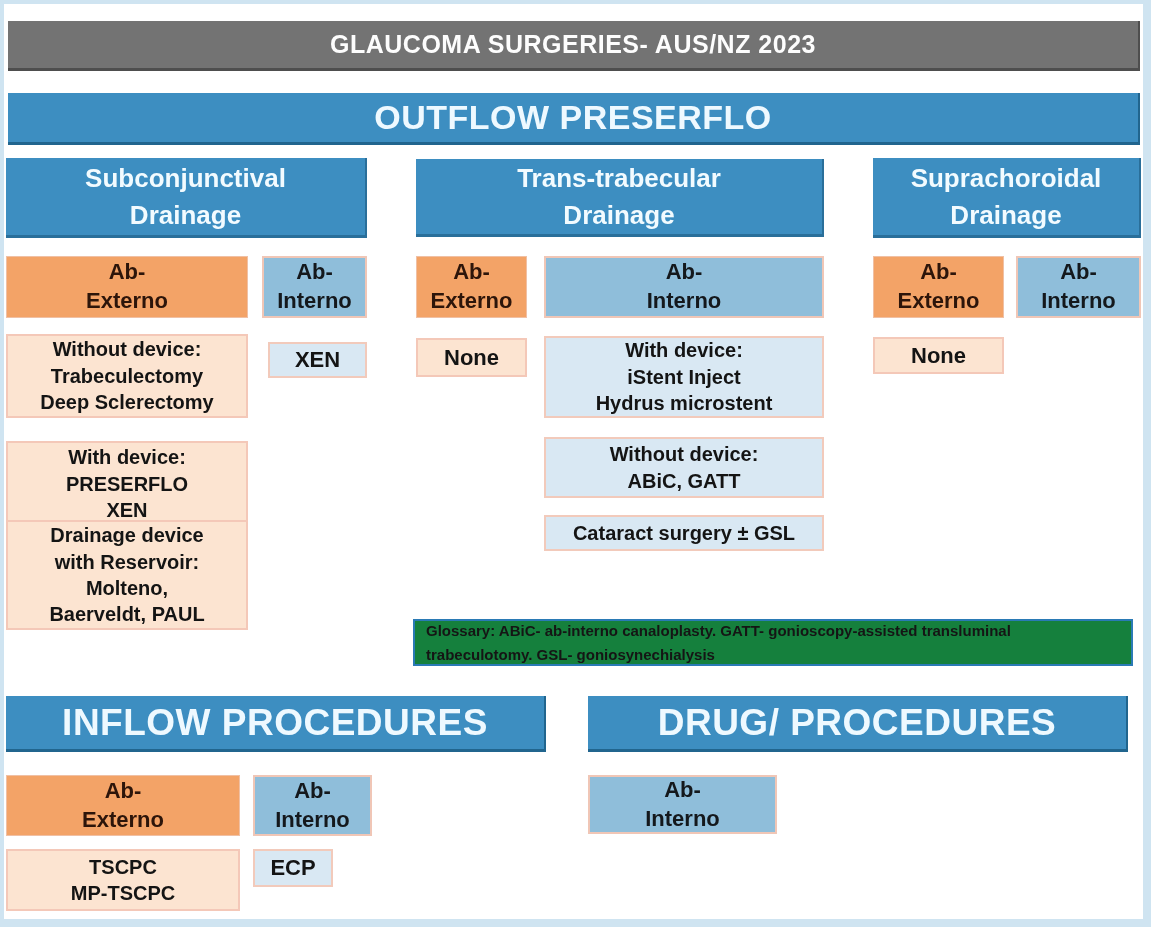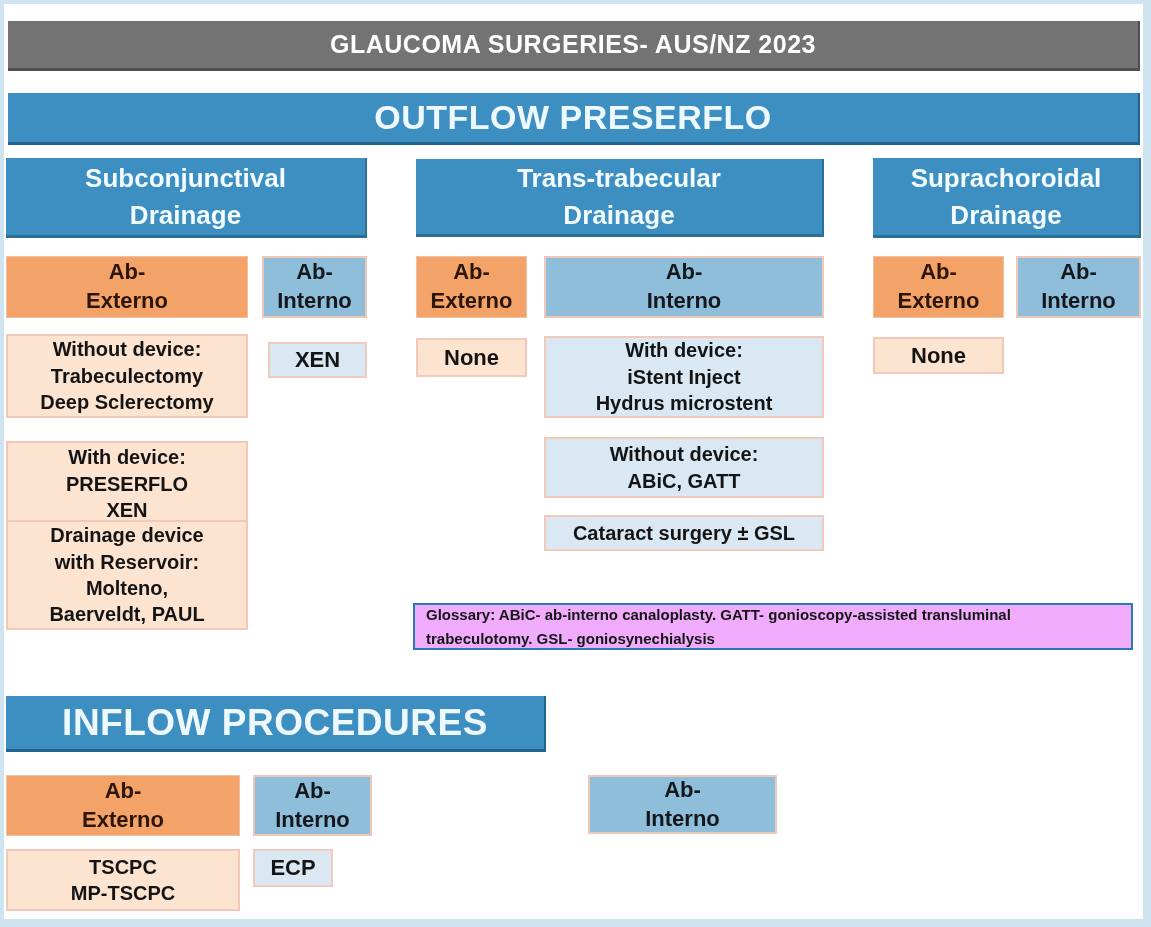--- a/index.html
+++ b/index.html
@@ -48,25 +48,26 @@
     font-size:20px;line-height:1.32;
     border:2px solid #f4c8b8;
   }
   .item-blue{
     background:var(--pblue);color:#141414;
     font-size:20px;line-height:1.32;
     border:2px solid #f2cabb;
   }
   .item-lg{font-size:22px;}
   .glossary{
-    background:#f0abfc;color:#151515;
+    background:#15803d;color:#151515;
     border:2px solid var(--gloss);
     font-size:15px;font-weight:bold;line-height:1.55;
     justify-content:flex-start;text-align:left;
     padding:5px 11px;
+    margin-top:16px;
   }
 </style>
 </head>
 <body>
 
 <div id="stage" style="--blue: #3d8ec1; --gray: #737373; --orange: #f3a367; --lblue: #8fbeda; --pblue: #d9e8f3; --peach: #fce4d1; --gloss: #2a7ab5; --frame: #cfe4f1;">
 
   <div class="frame" style="left:0;top:0;width:1151px;height:4px;"></div>
   <div class="frame" style="left:0;top:0;width:4px;height:927px;"></div>
   <div class="frame" style="left:1143px;top:0;width:8px;height:927px;"></div>
@@ -120,16 +121,17 @@
 
   <div class="box banner big" style="left:6px;top:696px;width:540px;height:56px;">INFLOW PROCEDURES</div>
   <div class="box cat-orange" style="left:6px;top:775px;width:234px;height:61px;">Ab-
 Externo</div>
   <div class="box cat-blue" style="left:253px;top:775px;width:119px;height:61px;">Ab-
 Interno</div>
   <div class="box item-peach" style="left:6px;top:849px;width:234px;height:62px;">TSCPC
 MP-TSCPC</div>
   <div class="box item-blue item-lg" style="left:253px;top:849px;width:80px;height:38px;">ECP</div>
 
+  <div class="box banner big" style="left:588px;top:696px;width:540px;height:56px;">DRUG/ PROCEDURES</div>
   <div class="box cat-blue" style="left:588px;top:775px;width:189px;height:59px;">Ab-
 Interno</div>
 
 </div>
 
 </body></html>

